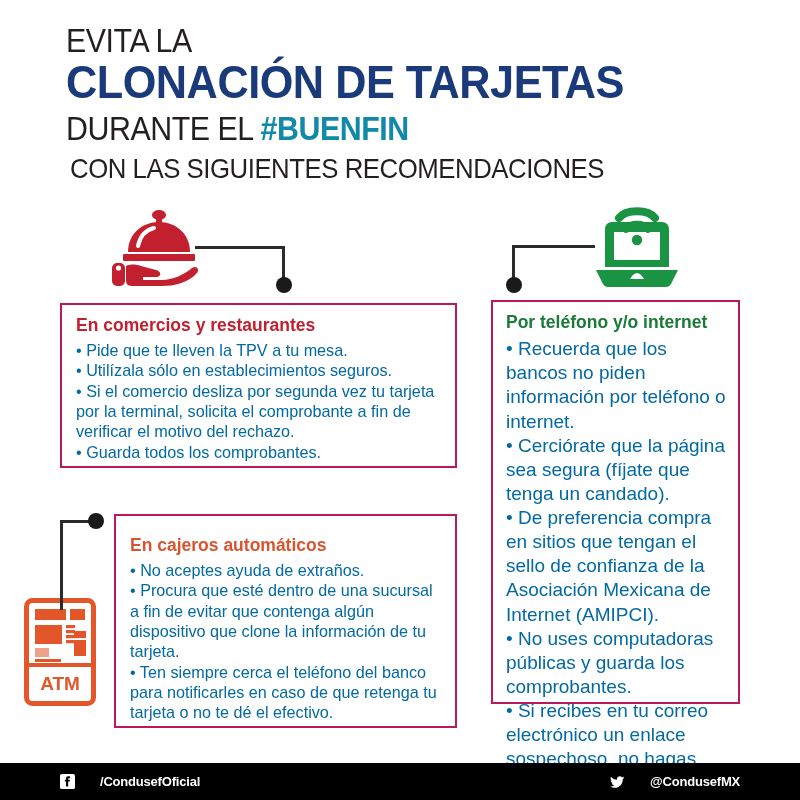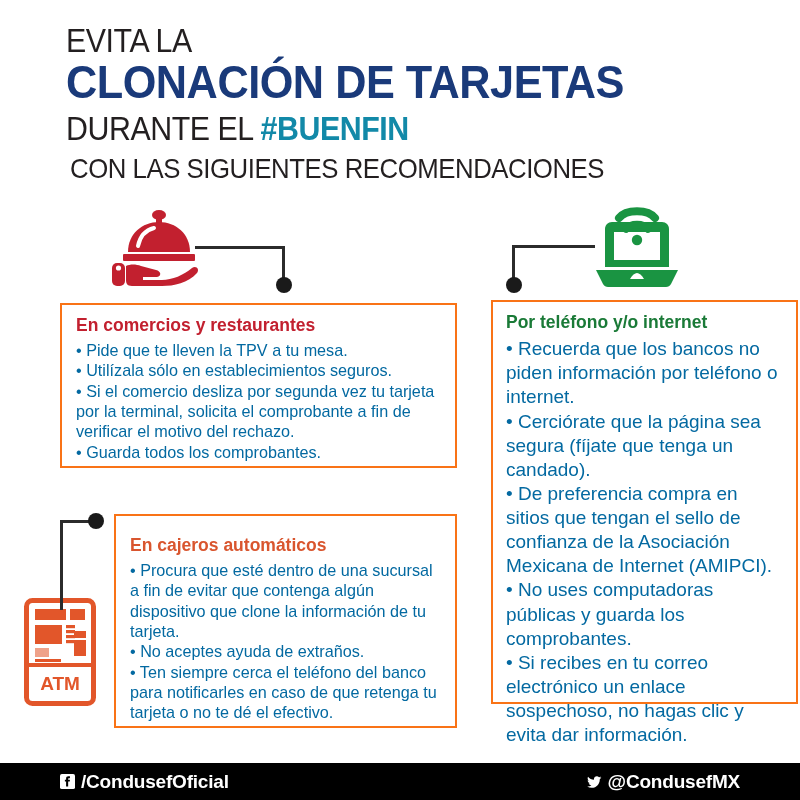--- a/index.html
+++ b/index.html
@@ -71,21 +71,21 @@
     color: #231f20;
     font-weight: normal;
     transform: scaleX(0.92);
     transform-origin: left center;
   }
 
   
   .box {
     position: absolute;
     background: #ffffff;
-    border: 2px solid #f97316;
+    border: 2px solid #be185d;
     box-sizing: border-box;
   }
   .box-title {
     font-weight: bold;
     font-size: 17.5px;
     margin: 0 0 5px 0;
     line-height: 1.15;
   }
   .box-body {
     font-size: 16.2px;
@@ -99,21 +99,21 @@
 
   #box-commerce {
     left: 60px; top: 303px;
     width: 397px; height: 165px;
     padding: 10px 12px 8px 14px;
   }
   #box-commerce .box-title { color: #c2202f; }
 
   #box-phone {
     left: 491px; top: 300px;
-    width: 307px; height: 404px;
+    width: 249px; height: 404px;
     padding: 10px 10px 8px 13px;
   }
   #box-phone .box-title { color: #1a7a37; }
   #box-phone .box-body { font-size: 19px; line-height: 1.27; }
 
   #box-atm {
     left: 114px; top: 514px;
     width: 343px; height: 214px;
     padding: 11px 10px 8px 14px;
   }
@@ -142,22 +142,22 @@
     height: 37px;
     background: #000000;
     color: #ffffff;
   }
   .social {
     position: absolute;
     top: 0;
     height: 37px;
     display: flex;
     align-items: center;
-    gap: 6px;
-    font-size: 19px;
+    gap: 25px;
+    font-size: 13px;
     font-weight: bold;
     letter-spacing: -0.2px;
   }
   .social-fb { left: 60px; }
   .social-tw { right: 60px; }
   .sq-icon {
     display: inline-flex;
     align-items: center;
     justify-content: center;
     width: 15px; height: 15px;
@@ -256,22 +256,22 @@
       <p>• Cerciórate que la página sea segura (fíjate que tenga un candado).</p>
       <p>• De preferencia compra en sitios que tengan el sello de confianza de la Asociación Mexicana de Internet (AMIPCI).</p>
       <p>• No uses computadoras públicas y guarda los comprobantes.</p>
       <p>• Si recibes en tu correo electrónico un enlace sospechoso, no hagas clic y evita dar información.</p>
     </div>
   </div>
 
   <div class="box" id="box-atm">
     <div class="box-title">En cajeros automáticos</div>
     <div class="box-body">
+      <p>• No aceptes ayuda de extraños.</p>
       <p>• Procura que esté dentro de una sucursal a fin de evitar que contenga algún dispositivo que clone la información de tu tarjeta.</p>
-      <p>• No aceptes ayuda de extraños.</p>
       <p>• Ten siempre cerca el teléfono del banco para notificarles en caso de que retenga tu tarjeta o no te dé el efectivo.</p>
     </div>
   </div>
 
   <div class="footer">
     <div class="social social-fb">
       <span class="sq-icon">
         <svg viewBox="0 0 16 16" width="15" height="15" aria-hidden="true">
           <rect x="0" y="0" width="16" height="16" rx="2" fill="#ffffff"></rect>
           <path d="M10.6 4.4 L9.3 4.4 C8.8 4.4 8.7 4.6 8.7 5.1 L8.7 6.2 L10.6 6.2 L10.4 8.1 L8.7 8.1 L8.7 13.4 L6.5 13.4 L6.5 8.1 L5.2 8.1 L5.2 6.2 L6.5 6.2 L6.5 4.8 C6.5 3.3 7.3 2.5 9 2.5 L10.6 2.5 Z" fill="#000000"></path>

